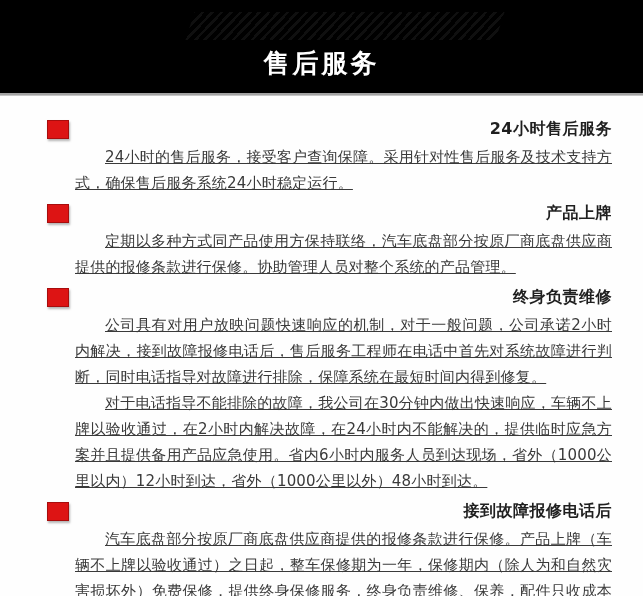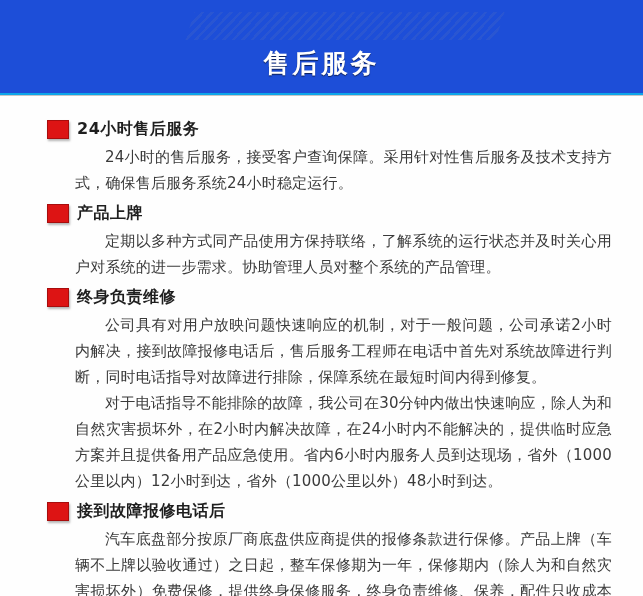--- a/index.html
+++ b/index.html
@@ -13,22 +13,22 @@
     width: 643px;
     height: 596px;
     background: #fefefe;
     overflow: hidden;
   }
   
   .banner {
     position: relative;
     width: 100%;
     height: 93px;
-    background: #1d4ed8;
-    border-bottom: 2px solid #0ea5e9;
+    background: #000000;
+    border-bottom: 2px solid #a3a3a3;
     box-shadow: 0 1px 0 #c6c6c6;
     overflow: hidden;
   }
   .watermark {
     position: absolute;
     top: 12px;
     left: 190px;
     width: 310px;
     height: 28px;
     opacity: 0.10;
@@ -55,20 +55,21 @@
   .content {
     padding: 24px 31px 0 47px;
   }
   .section {
     margin-bottom: 7px;
   }
   .section-heading {
     display: flex;
     align-items: center;
     margin-bottom: 4px;
+    justify-content: space-between;
   }
   .bullet {
     flex: 0 0 auto;
     width: 20px;
     height: 17px;
     background: #dd1414;
     border: 1px solid #a80d0d;
     box-shadow: 1px 2px 2px rgba(120,120,120,0.55);
     margin-right: 8px;
   }
@@ -82,20 +83,21 @@
     margin-left: 28px;
   }
   .section-body p {
     margin: 0;
     font-size: 15px;
     line-height: 26px;
     color: #3a3a3a;
     text-indent: 2em;
     text-align: justify;
     letter-spacing: 0.2px;
+    text-decoration: underline;
   }
 </style>
 </head>
 <body>
 
 <div class="page">
 
   <div class="banner">
     <div class="watermark"></div>
     <div class="banner-title">售后服务</div>
@@ -112,32 +114,32 @@
         <p>24小时的售后服务，接受客户查询保障。采用针对性售后服务及技术支持方式，确保售后服务系统24小时稳定运行。</p>
       </div>
     </div>
 
     <div class="section">
       <div class="section-heading">
         <span class="bullet"></span>
         <span class="heading-text">产品上牌</span>
       </div>
       <div class="section-body">
-        <p>定期以多种方式同产品使用方保持联络，了解系统的运行状态并及时关心用户对系统的进一步需求。协助管理人员对整个系统的产品管理。</p>
+        <p>定期以多种方式同产品使用方保持联络，汽车底盘部分按原厂商底盘供应商提供的报修条款进行保修。协助管理人员对整个系统的产品管理。</p>
       </div>
     </div>
 
     <div class="section">
       <div class="section-heading">
         <span class="bullet"></span>
         <span class="heading-text">终身负责维修</span>
       </div>
       <div class="section-body">
         <p>公司具有对用户放映问题快速响应的机制，对于一般问题，公司承诺2小时内解决，接到故障报修电话后，售后服务工程师在电话中首先对系统故障进行判断，同时电话指导对故障进行排除，保障系统在最短时间内得到修复。</p>
-        <p>对于电话指导不能排除的故障，我公司在30分钟内做出快速响应，除人为和自然灾害损坏外，在2小时内解决故障，在24小时内不能解决的，提供临时应急方案并且提供备用产品应急使用。省内6小时内服务人员到达现场，省外（1000公里以内）12小时到达，省外（1000公里以外）48小时到达。</p>
+        <p>对于电话指导不能排除的故障，我公司在30分钟内做出快速响应，车辆不上牌以验收通过，在2小时内解决故障，在24小时内不能解决的，提供临时应急方案并且提供备用产品应急使用。省内6小时内服务人员到达现场，省外（1000公里以内）12小时到达，省外（1000公里以外）48小时到达。</p>
       </div>
     </div>
 
     <div class="section">
       <div class="section-heading">
         <span class="bullet"></span>
         <span class="heading-text">接到故障报修电话后</span>
       </div>
       <div class="section-body">
         <p>汽车底盘部分按原厂商底盘供应商提供的报修条款进行保修。产品上牌（车辆不上牌以验收通过）之日起，整车保修期为一年，保修期内（除人为和自然灾害损坏外）免费保修，提供终身保修服务，终身负责维修、保养，配件只收成本价。</p>

